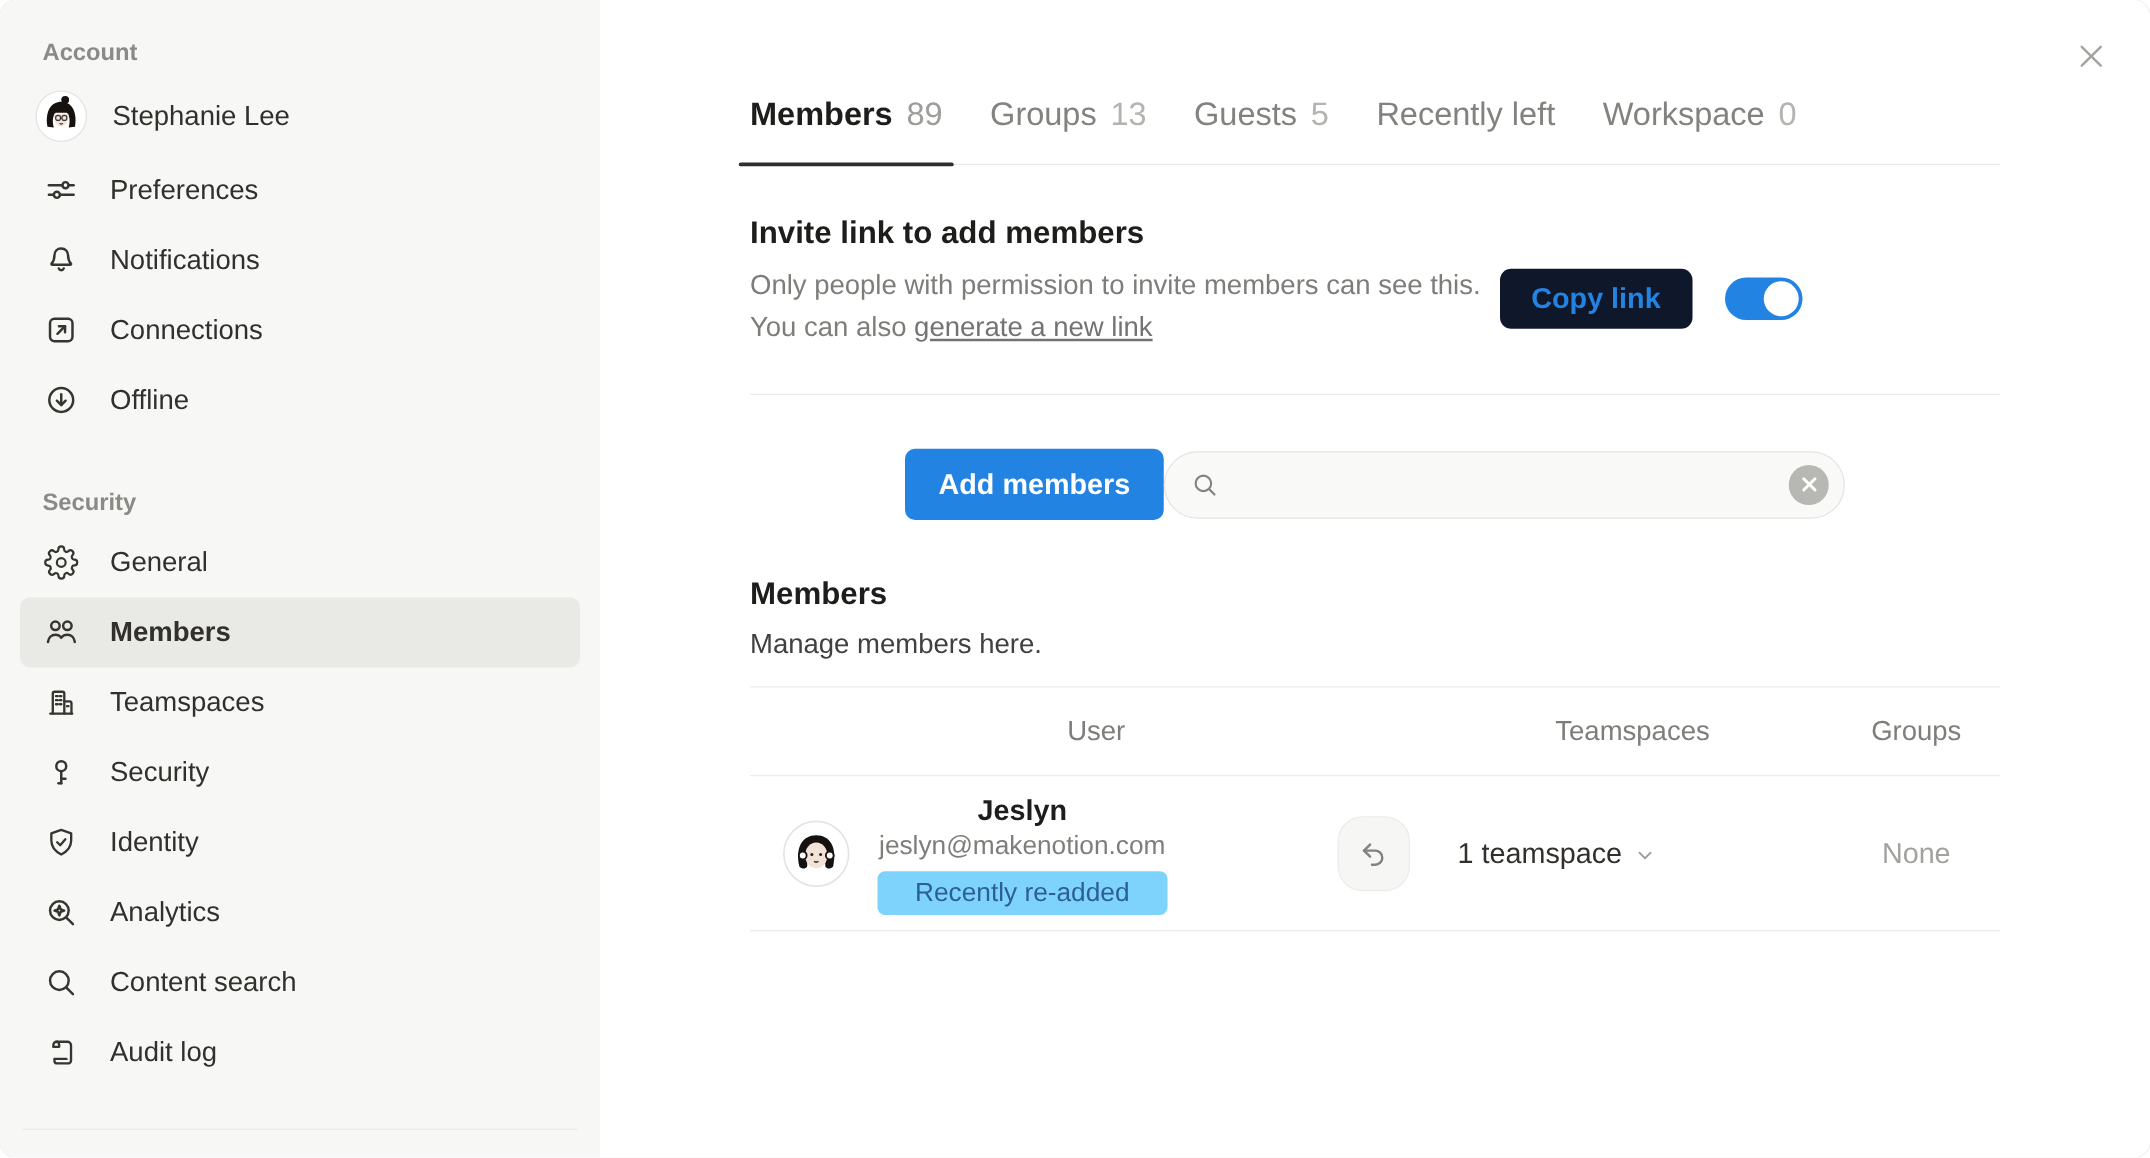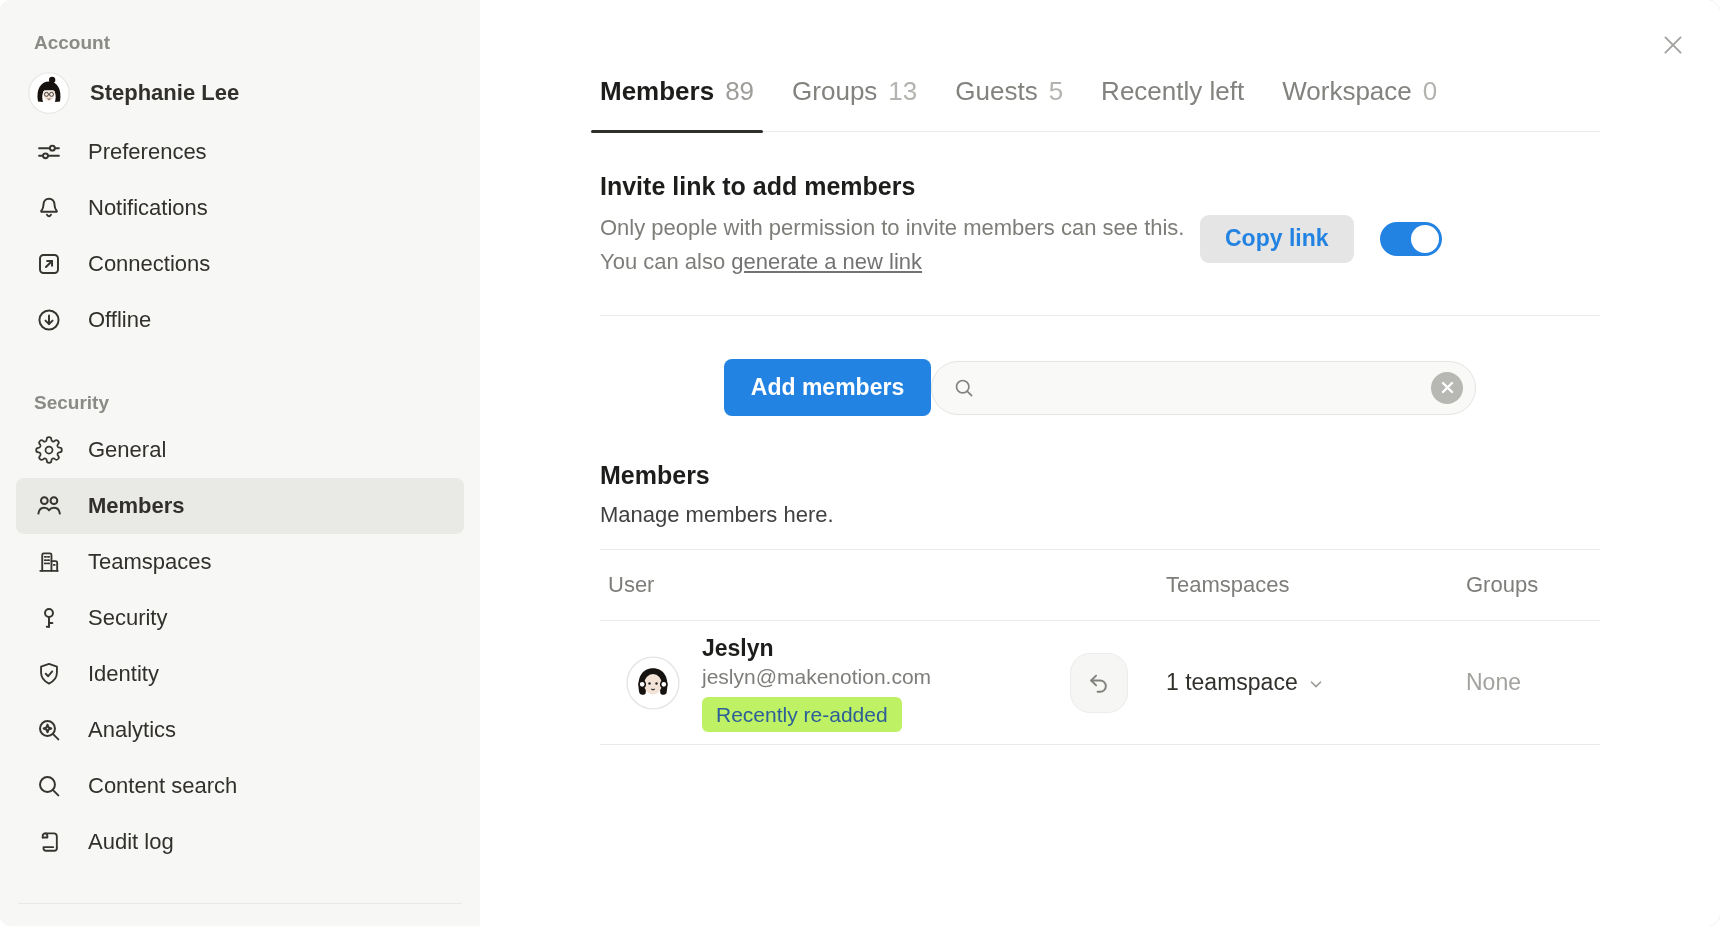--- a/index.html
+++ b/index.html
@@ -34,21 +34,21 @@
     height:56px;
     display:flex; align-items:center;
     gap:24px;
     margin:0 16px;
     padding:0 18px;
     border-radius:8px;
     font-size:22px; color:#32302c;
     cursor:pointer;
   }
   .nav-item.selected { background:#e9e9e6; font-weight:700; }
-  .nav-item.account-user { height:62px; font-weight:700; gap:20px; }
+  .nav-item.account-user { height:62px; font-weight:400; gap:20px; }
   .nav-item .icon {
     width:30px; height:30px; flex:none;
     display:flex; align-items:center; justify-content:center;
     color:#37352f;
   }
   .nav-item .icon svg { width:28px; height:28px; }
   .avatar-sm { width:42px; height:42px; flex:none; margin-left:-6px; }
   .sidebar-footer-divider {
     position:absolute; left:18px; right:18px; bottom:22px;
     height:1px; background:#e9e9e6;
@@ -91,21 +91,21 @@
   
   .invite { display:flex; margin-top:40px; }
   .invite-title { font-size:25px; font-weight:700; color:#1d1d1b; margin:0; }
   .invite-desc {
     font-size:22px; color:#7d7d79; line-height:34px;
     max-width:600px; margin-top:10px;
   }
   .invite-link { color:#737373; text-decoration:underline; cursor:pointer; }
   .invite-controls { display:flex; align-items:center; gap:26px; margin-top:26px; }
   .copy-link-btn {
-    background:#e5e5e5; color:#2383e2;
+    background:#0f172a; color:#2383e2;
     font-size:23px; font-weight:700;
     font-family:inherit;
     border:none; border-radius:9px;
     height:48px; padding:0 25px; cursor:pointer;
   }
   .toggle {
     width:62px; height:34px; border-radius:17px;
     background:#2383e2; position:relative; cursor:pointer; flex:none;
   }
   .toggle .knob {
@@ -134,44 +134,44 @@
     font-size:22px; color:#37352f; font-family:inherit;
   }
   .clear-btn {
     width:32px; height:32px; flex:none; border-radius:50%;
     background:#b7b7b3; border:none; cursor:pointer;
     display:flex; align-items:center; justify-content:center; color:#fff; padding:0;
   }
   
   .members-title { font-size:25px; font-weight:700; margin:45px 0 0; color:#1d1d1b; }
   .members-sub { font-size:22px; color:#404040; margin-top:12px; }
-  .table { margin-top:21px; }
+  .table { margin-top:21px;text-align:center; }
   .thead, .trow {
     display:grid;
     grid-template-columns:1fr 300px 154px;
     align-items:center;
   }
   .thead {
     height:72px;
     border-top:1px solid #ebebea; border-bottom:1px solid #ebebea;
     font-size:22px; color:#7d7d79;
   }
   .thead .th-user { padding-left:8px; }
   .thead .th-other { padding-left:20px; }
   .trow { border-bottom:1px solid #ebebea; padding:12px 0; min-height:120px; }
   .user-cell { display:flex; align-items:center; padding-left:26px; }
   .avatar-row { width:54px; height:54px; flex:none; }
   .user-info { display:flex; flex-direction:column; margin-left:22px; }
   .user-name { font-size:23px; font-weight:700; color:#1d1d1b; line-height:30px; }
   .user-email { font-size:21px; color:#7d7d79; line-height:28px; }
   .badge {
     margin-top:6px; align-self:flex-start;
-    background:#bef264; color:#2d5e97;
+    background:#7dd3fc; color:#2d5e97;
     font-size:21px; line-height:27px;
-    padding:4px 14px; border-radius:6px;
+    padding:4px 30px; border-radius:6px;
   }
   .undo-btn {
     margin-left:auto; margin-right:18px;
     width:58px; height:60px; border-radius:20px;
     background:#f6f6f4; border:1px solid #ececea;
     display:flex; align-items:center; justify-content:center;
     color:#82827e; cursor:pointer; flex:none;
   }
   .undo-btn svg { width:26px; height:26px; }
   .teamspace-cell {

